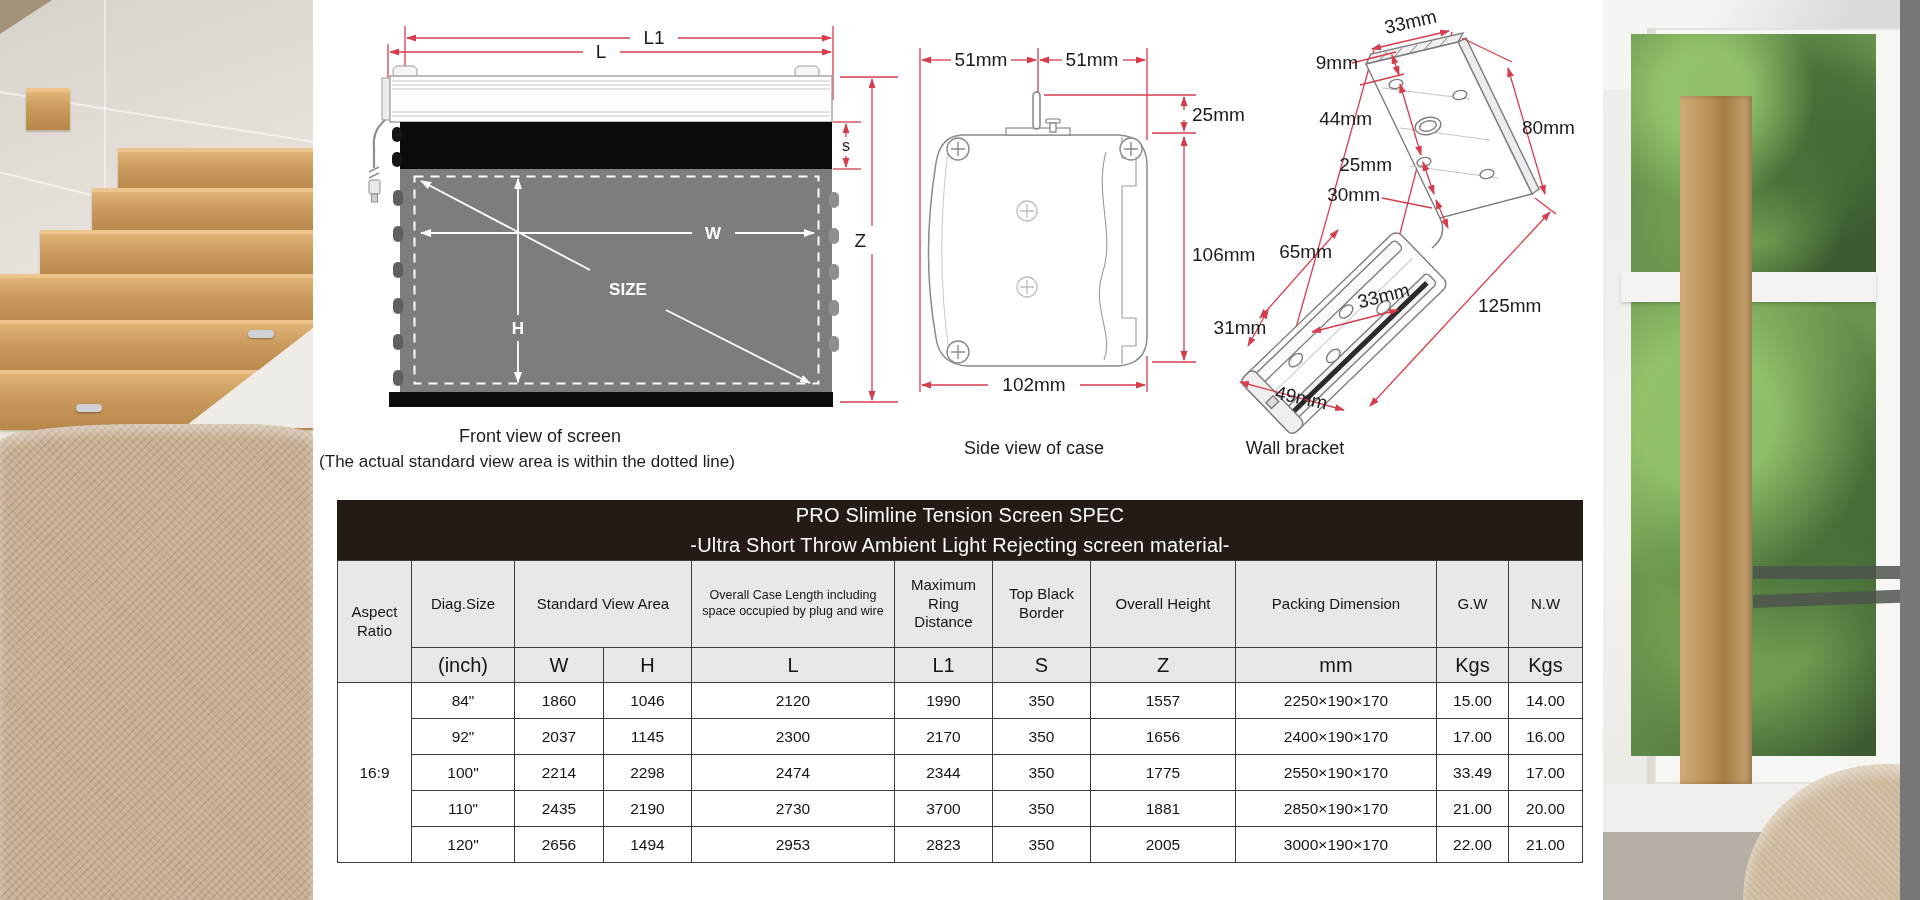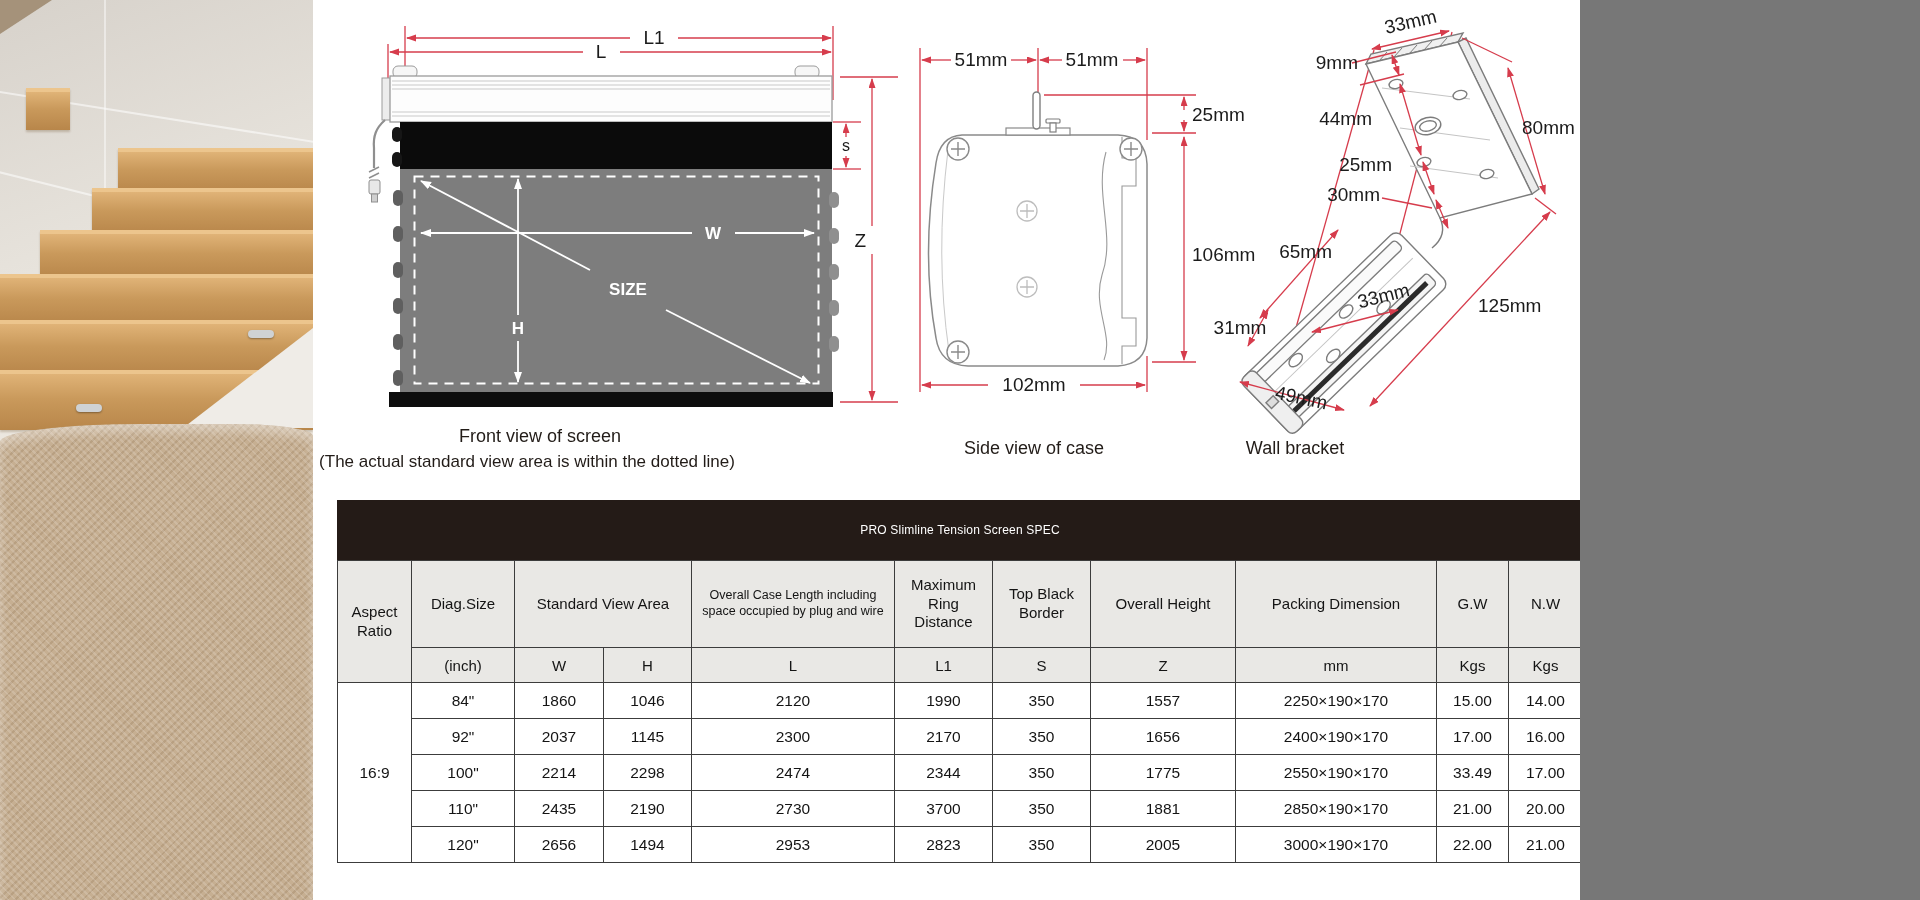--- a/index.html
+++ b/index.html
@@ -1,16 +1,16 @@
 <!DOCTYPE html>
 <html><head>
 <meta charset="utf-8">
 <style>
   html,body{margin:0;padding:0;background:#777;}
-  .stage{position:relative;width:1580px;height:900px;overflow:hidden;background:#8b5cf6;
+  .stage{position:relative;width:1900px;height:900px;overflow:hidden;background:#8b5cf6;
          font-family:"Liberation Sans",sans-serif;text-decoration:underline;}
   
   .photo-left{position:absolute;left:0;top:0;width:313px;height:900px;overflow:hidden;
               background:linear-gradient(160deg,#d7d2cb 0%,#e7e3dc 28%,#efeae2 55%,#ece7df 100%);}
   .pl-corner{position:absolute;left:0;top:0;width:0;height:0;
              border-top:34px solid #a5927a;border-right:52px solid transparent;}
   .glass-line{position:absolute;background:rgba(255,255,255,.55);height:2px;}
   .gl1{left:-40px;top:118px;width:420px;transform:rotate(9deg);}
   .gl2{left:-60px;top:210px;width:430px;transform:rotate(14deg);}
   .glass-edge{position:absolute;left:104px;top:0;width:2px;height:420px;background:rgba(255,255,255,.45);}
@@ -75,27 +75,27 @@
   .cap2{font-size:17px;font-weight:500;fill:#221c18;}
   .rln{stroke:#d63c4c;stroke-width:1.3;fill:none;}
   .wln{stroke:#ffffff;stroke-width:1.8;fill:none;}
   .outl{stroke:#8a8a8a;stroke-width:1.5;fill:#ffffff;}
   .thin{stroke:#9a9a9a;stroke-width:1.1;fill:none;}
   .faint{stroke:#c9c9c9;stroke-width:1;fill:none;}
   
   .spec-table{position:absolute;left:337px;top:500px;width:1246px;color:#141414;}
   .tbl-title{background:#241b17;border:1px solid #241b17;color:#fff;height:58px;
              display:flex;flex-direction:column;justify-content:center;align-items:center;
-             font-size:12px;line-height:1.5;letter-spacing:.2px;}
+             font-size:20px;line-height:1.5;letter-spacing:.2px;}
   table.spec{width:100%;border-collapse:collapse;table-layout:fixed;background:#fff;}
   table.spec th,table.spec td{border:1px solid #3c3c3c;text-align:center;vertical-align:middle;
              padding:0 2px;font-weight:normal;}
   tr.hdr1 th{background:#e9e8e5;height:86px;font-size:15px;line-height:1.25;font-weight:500;}
   tr.hdr1 th.small{font-size:12.5px;}
-  tr.hdr2 th{background:#e9e8e5;height:34px;font-size:15px;font-weight:500;}
+  tr.hdr2 th{background:#e9e8e5;height:34px;font-size:20px;font-weight:500;}
   table.spec td{height:35px;font-size:15.5px;}
 </style>
 </head>
 <body>
 
 <div class="stage">
 
   <div class="photo-left">
     <div class="pl-corner"></div>
     <div class="glass-edge"></div>
@@ -336,20 +336,21 @@
 
     <text class="cap" x="540" y="442" text-anchor="middle">Front view of screen</text>
     <text class="cap2" x="527" y="467" text-anchor="middle">(The actual standard view area is within the dotted line)</text>
     <text class="cap" x="1034" y="454" text-anchor="middle">Side view of case</text>
     <text class="cap" x="1295" y="454" text-anchor="middle">Wall bracket</text>
   </svg>
 
   <div class="spec-table">
     <div class="tbl-title">
       <div>PRO Slimline Tension Screen SPEC</div>
+      <div>-Ultra Short Throw Ambient Light Rejecting screen material-</div>
     </div>
     <table class="spec">
       <colgroup>
         <col style="width:74px">
           <col style="width:103px">
           <col style="width:89px">
           <col style="width:88px">
         <col style="width:203px">
           <col style="width:98px">
           <col style="width:98px">

